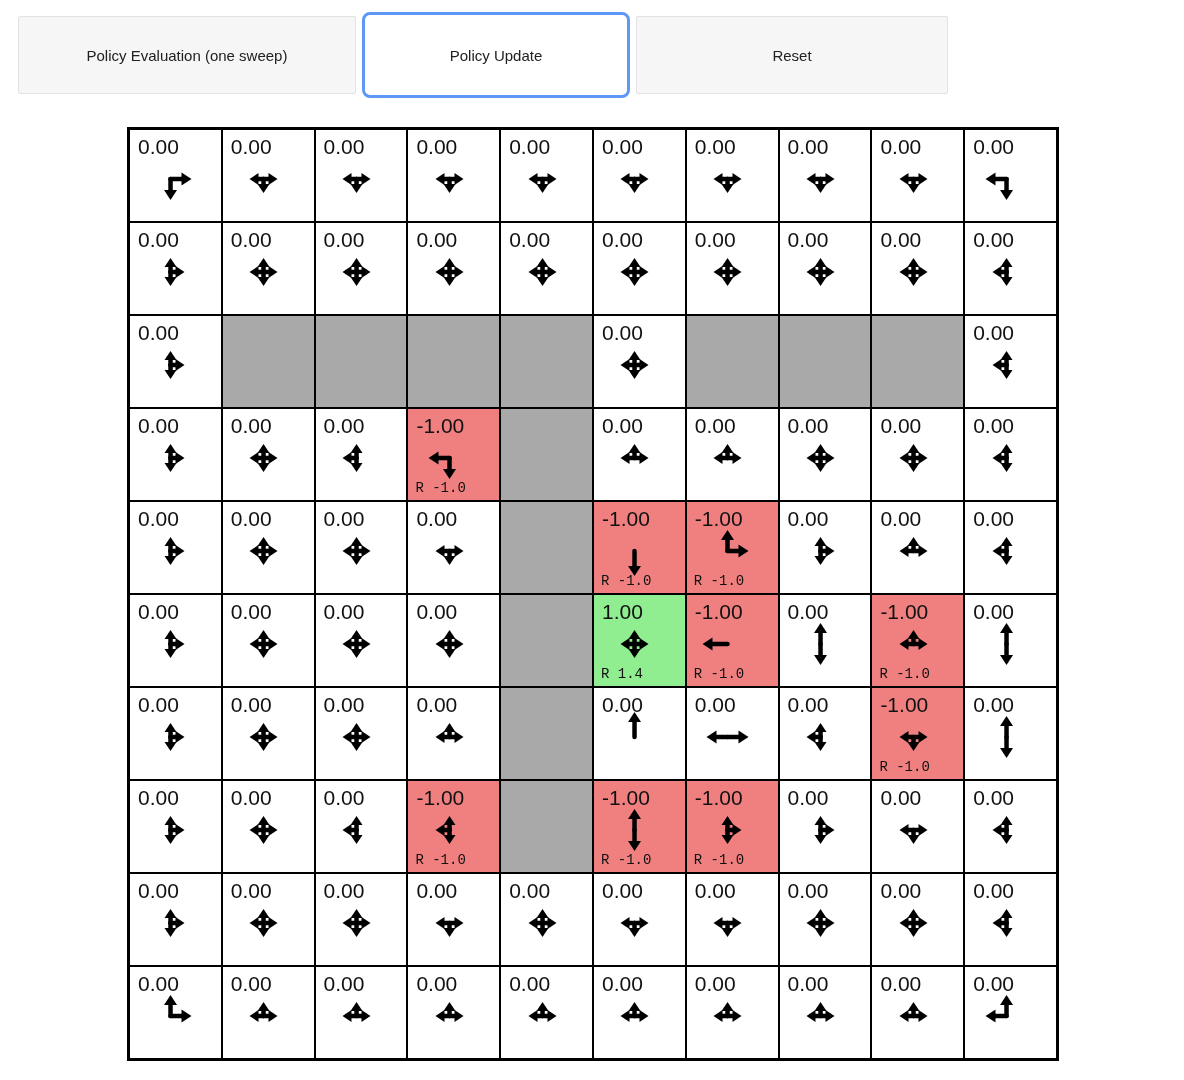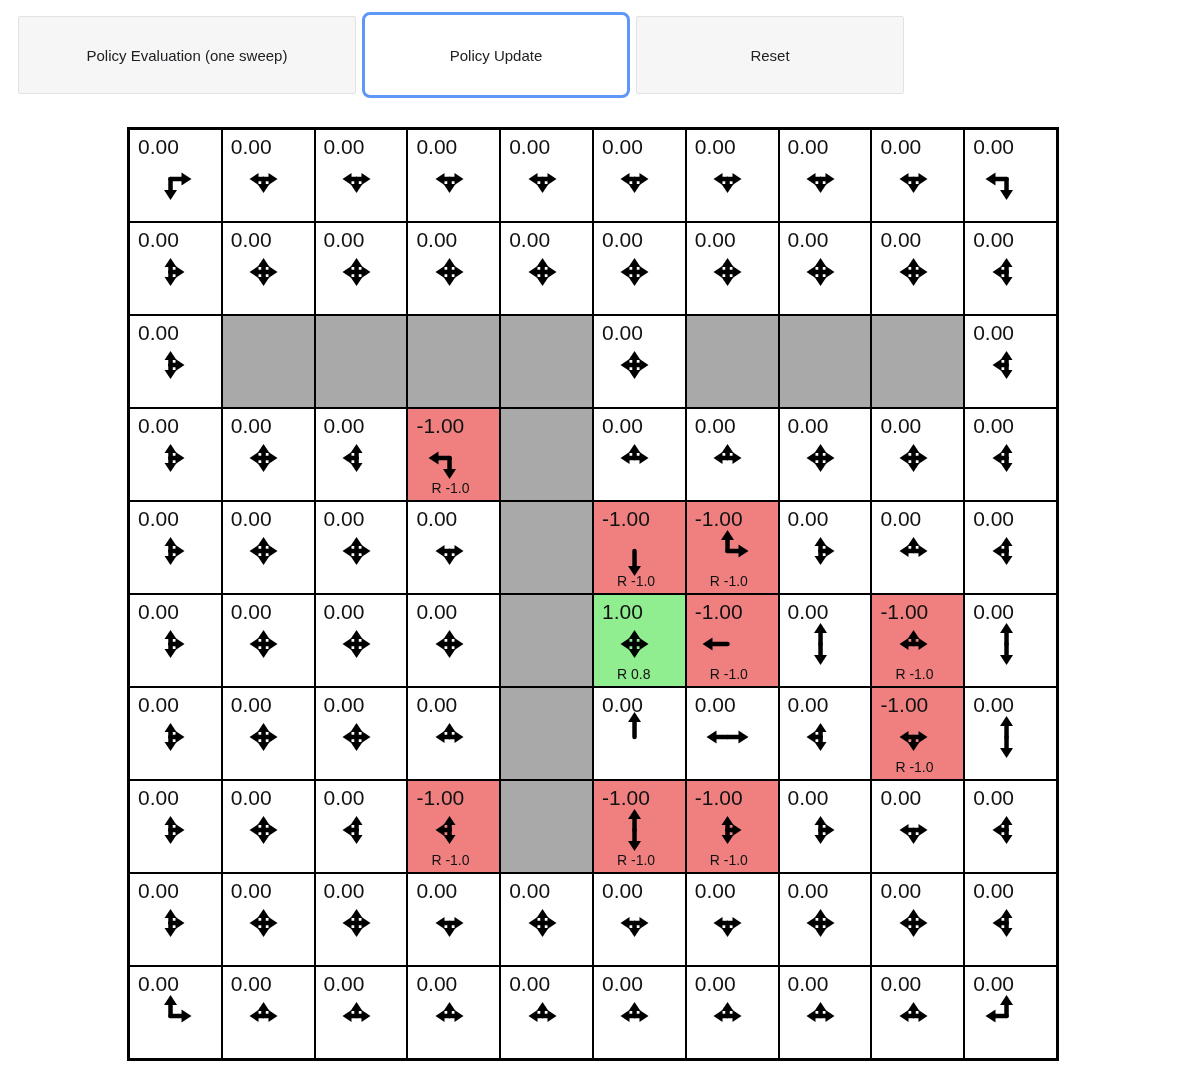--- a/index.html
+++ b/index.html
@@ -2,30 +2,30 @@
 <html style="--accent: #5E97F6; --btn-bg: #f6f6f6; --btn-border: #e2e2e2; --wall: #A9A9A9; --negative: #F08080; --positive: #90EE90;"><head>
 <meta charset="utf-8">
 <style>
   html,body{margin:0;padding:0;background:#fff;width:1184px;height:1080px;
     font-family:"Liberation Sans", sans-serif; color:#111; overflow:hidden;}
   .toolbar{display:flex;align-items:center;gap:6px;padding:14px 18px 0 18px;height:96px;box-sizing:border-box;}
   .btn{display:flex;align-items:center;justify-content:center;height:78px;box-sizing:border-box;
     background:var(--btn-bg);border:1px solid var(--btn-border);border-radius:2px;
     font-size:15px;color:#202124;cursor:pointer;}
   .btn.active{height:86px;background:#fff;border:3px solid var(--accent);border-radius:8px;}
-  .b0{width:338px}.b1{width:268px}.b2{width:258px}.b3{width:268px}
+  .b0{width:338px}.b1{width:268px}.b2{width:258px}.b3{width:312px}
   .gridwrap{margin:31px 8px 0 127px;border:2px solid #000000;display:grid;
     grid-template-columns:repeat(10,92.8px);grid-template-rows:repeat(10,93px);width:928px;box-sizing:content-box;}
   .cell{position:relative;border:1px solid #000;box-sizing:border-box;background:#fff;}
   .cell.wall{background:var(--wall);}
   .cell.negative{background:var(--negative);}
   .cell.positive{background:var(--positive);text-align:right;}
   .val{position:absolute;top:5px;left:8px;font-size:21px;color:#111;}
   .arrow{position:absolute;top:21px;left:50%;transform:translateX(-58%);width:56px;height:56px;}
-  .reward{position:absolute;left:23px;bottom:4px;font-size:14px;color:#111;}
+  .reward{position:absolute;left:7px;bottom:4px;font-size:14px;color:#111;font-family:Liberation Mono, monospace;}
 </style>
 </head>
 <body>
 
 <div class="toolbar">
   <div class="btn b0">Policy Evaluation (one sweep)</div>
   <div class="btn b1 active">Policy Update</div>
   <div class="btn b3">Reset</div>
 </div>
 
@@ -565,21 +565,21 @@
       <span class="arrow"><svg viewBox="-28 -28 56 56" width="56" height="56">
           <line x1="0" y1="0" x2="0" y2="-8" stroke="#000" stroke-width="4.5" stroke-linecap="round"></line>
           <polygon points="0,-14 6,-5 -6,-5" fill="#000"></polygon>
           <line x1="0" y1="0" x2="0" y2="8" stroke="#000" stroke-width="4.5" stroke-linecap="round"></line>
           <polygon points="0,14 -6,5 6,5" fill="#000"></polygon>
           <line x1="0" y1="0" x2="-8" y2="0" stroke="#000" stroke-width="4.5" stroke-linecap="round"></line>
           <polygon points="-14,0 -5,-6 -5,6" fill="#000"></polygon>
           <line x1="0" y1="0" x2="8" y2="0" stroke="#000" stroke-width="4.5" stroke-linecap="round"></line>
           <polygon points="14,0 5,6 5,-6" fill="#000"></polygon>
         </svg></span>
-      <span class="reward">R 0.8</span>
+      <span class="reward">R 1.4</span>
     </div>
     <div class="cell negative">
       <span class="val">-1.00</span>
       <span class="arrow"><svg viewBox="-28 -28 56 56" width="56" height="56">
           <line x1="0" y1="0" x2="-18" y2="0" stroke="#000" stroke-width="4.5" stroke-linecap="round"></line>
           <polygon points="-25,0 -15,-6.5 -15,6.5" fill="#000"></polygon>
         </svg></span>
       <span class="reward">R -1.0</span>
     </div>
     <div class="cell normal">

